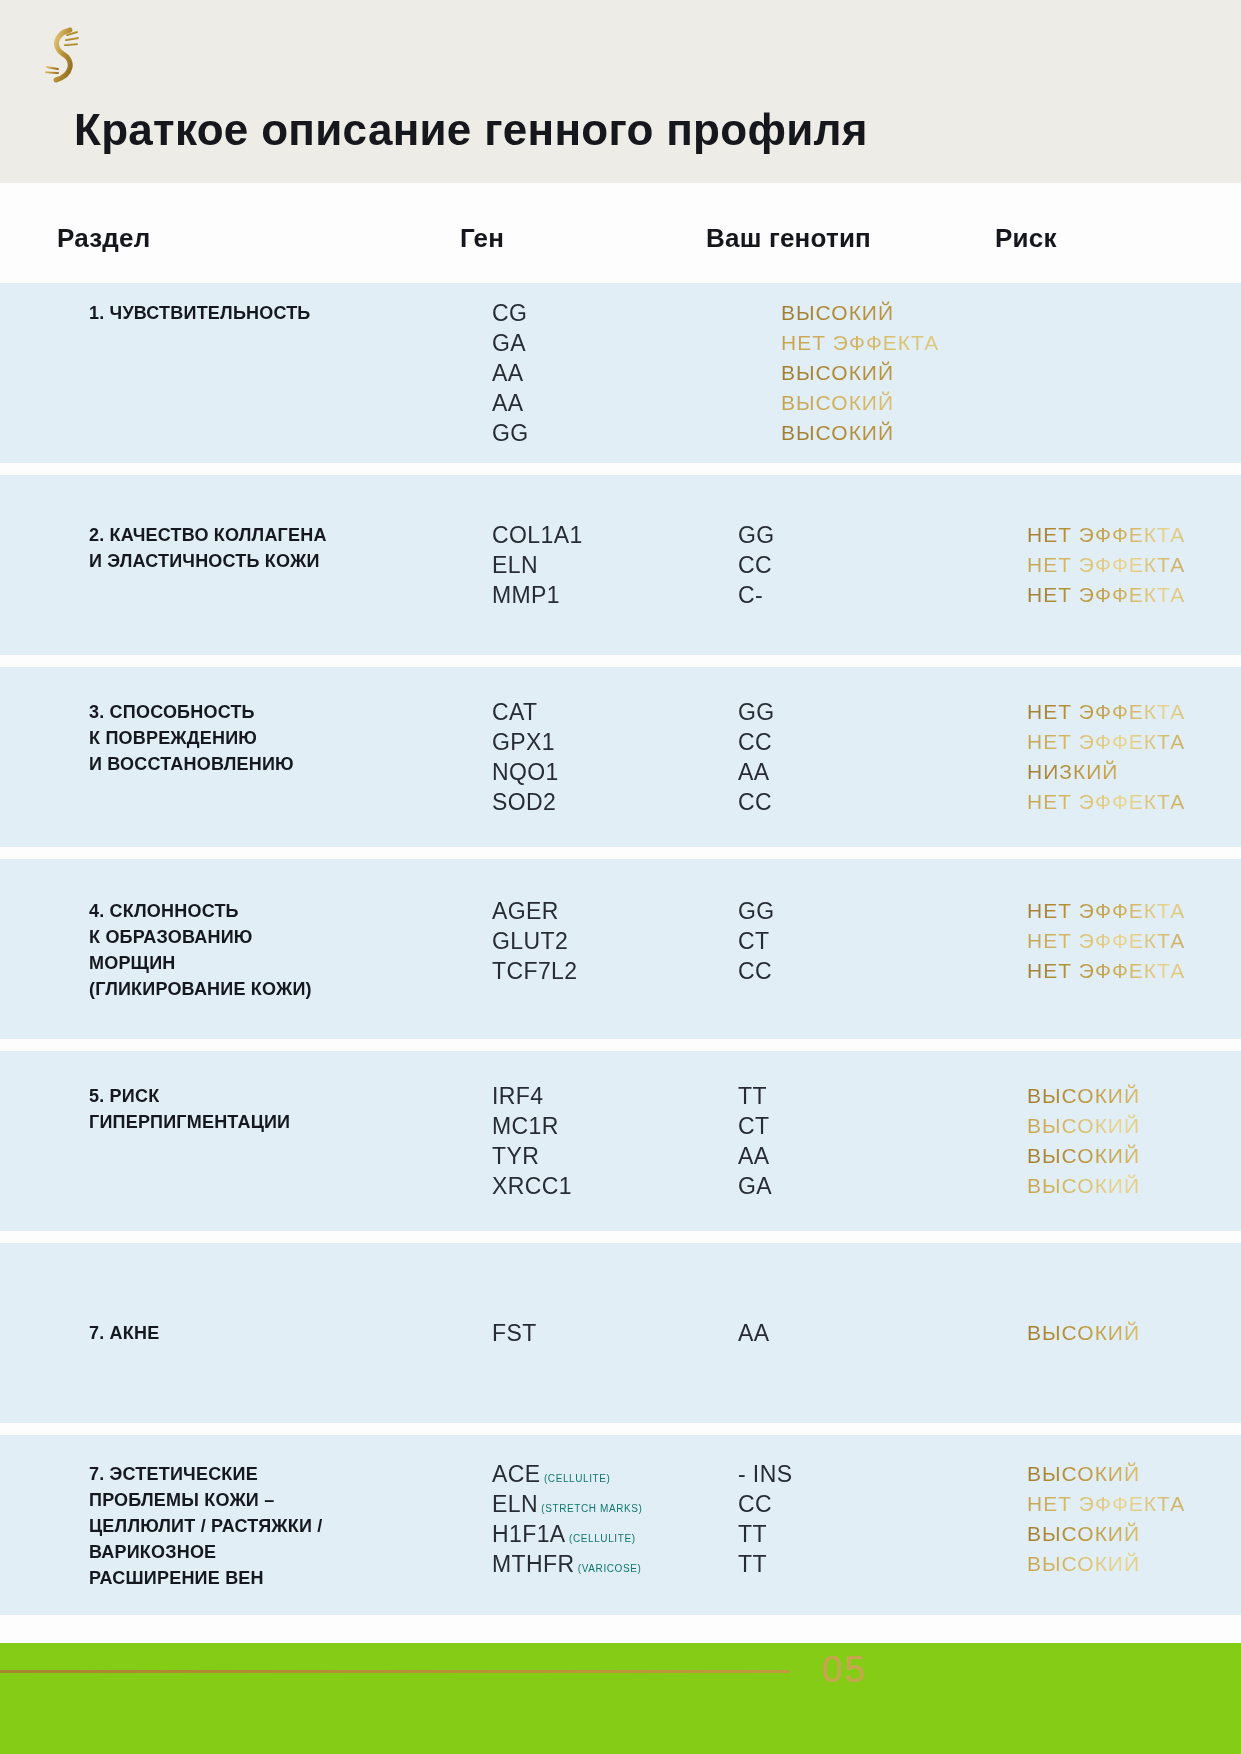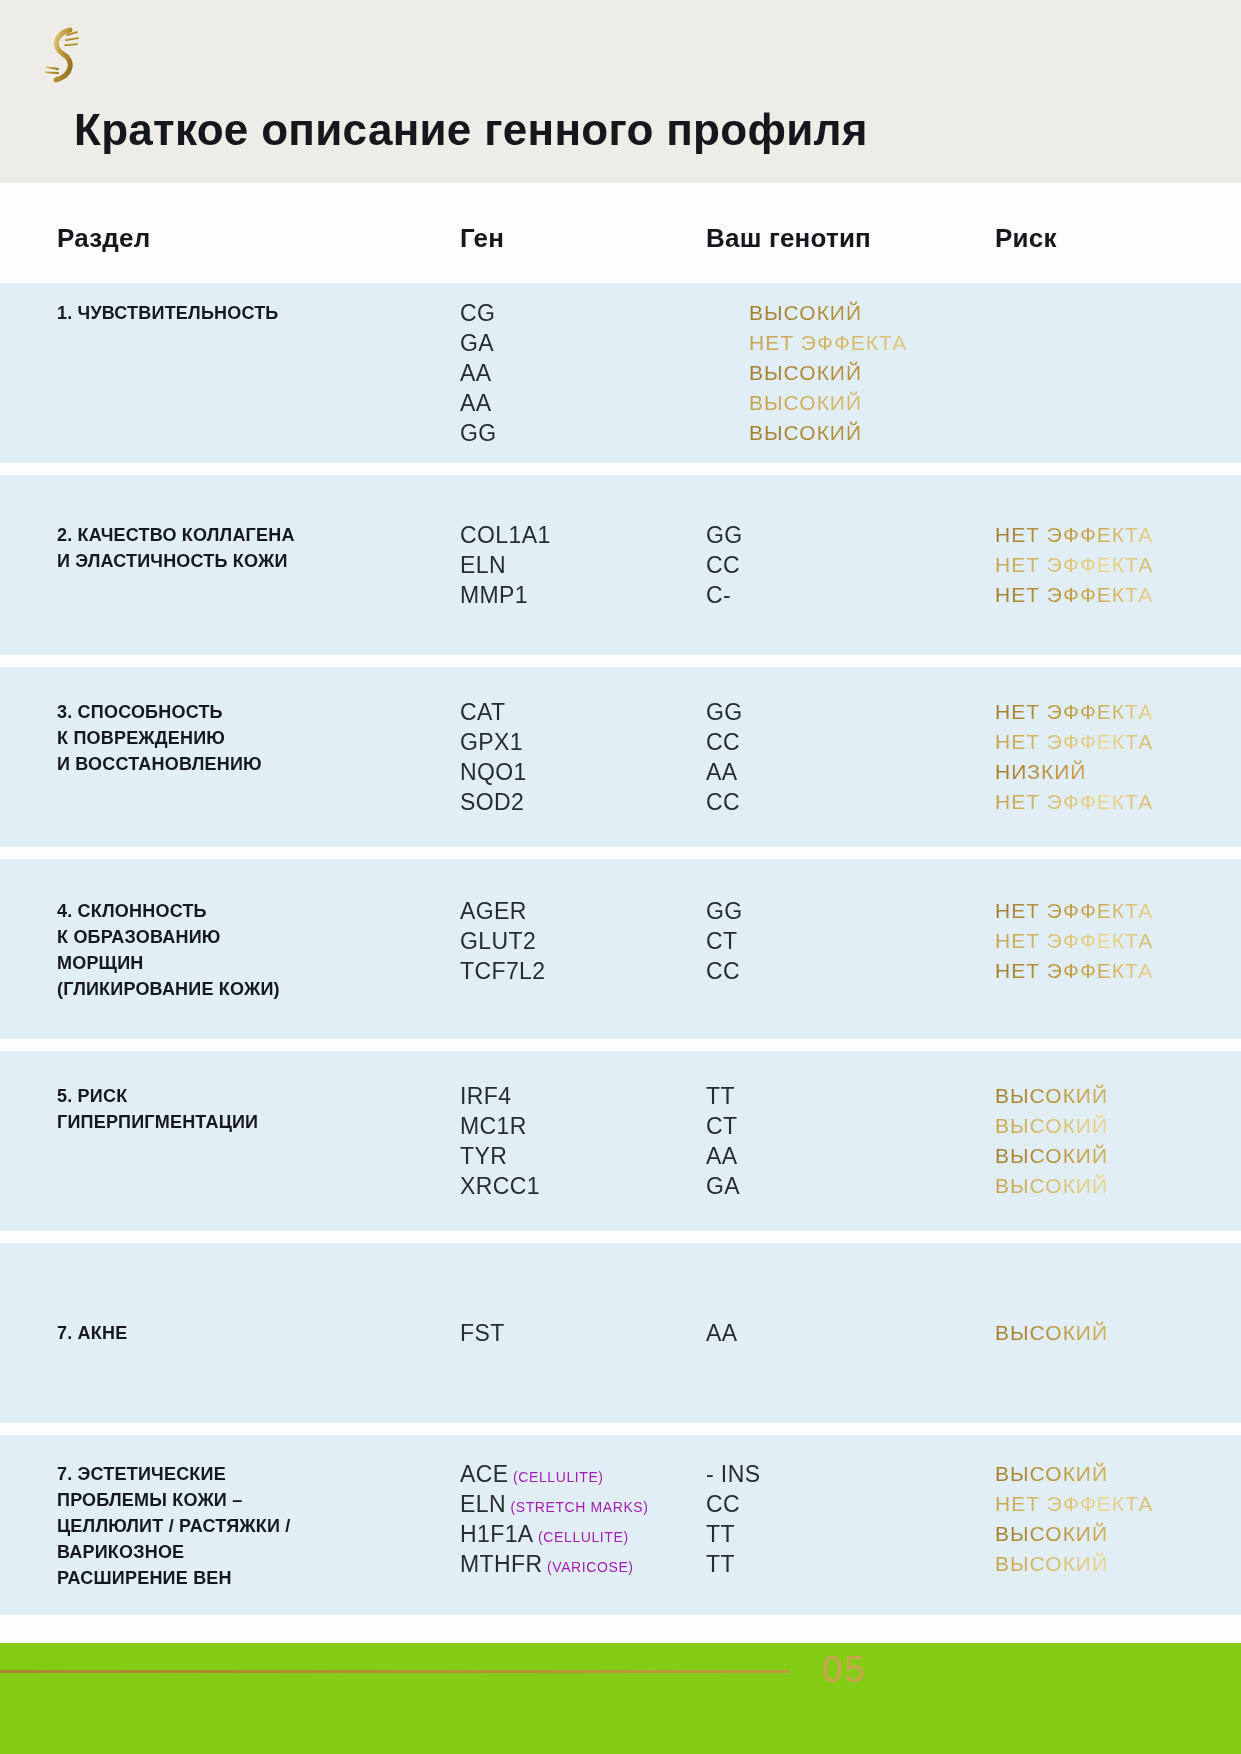--- a/index.html
+++ b/index.html
@@ -26,33 +26,33 @@
   }
   .th{font-size:26px;font-weight:700;color:#15171c;letter-spacing:.2px;}
   .c1{width:403px;} .c2{width:246px;} .c3{width:289px;} .c4{flex:1;}
   
   .section{
     height:180px;background:#e2eef6;
     display:flex;align-items:center;
     margin-bottom:12px;
   }
   .section:last-child{margin-bottom:0;}
-  .grid{display:flex;width:100%;padding-left:57px;box-sizing:border-box;align-items:flex-start;}
+  .grid{display:flex;width:100%;padding-left:57px;box-sizing:border-box;align-items:flex-start;margin-left:32px;}
   .col-label{width:403px;box-sizing:border-box;padding-right:30px;}
   .col-genes{width:246px;}
   .col-genos{width:289px;}
   .col-risks{flex:1;}
   .section-label{
     font-size:18px;font-weight:700;color:#15181f;
     line-height:26px;white-space:pre-line;letter-spacing:.2px;
     padding-top:2px;
   }
   .line{line-height:30px;height:30px;white-space:nowrap;}
   .gene,.geno{font-size:23px;color:#272c34;letter-spacing:.4px;}
-  .gene-note{font-size:14px;letter-spacing:.6px;color:#a21caf;}
+  .gene-note{font-size:10px;letter-spacing:.6px;color:#0f766e;}
   .risk{font-size:21px;font-weight:400;letter-spacing:1px;color:#b3913f;}
   @supports (-webkit-background-clip: text){
     .risk{
       background:linear-gradient(100deg,#a07c2c 0%,#caa851 40%,#e8d48c 65%,#ad8834 100%);
       -webkit-background-clip:text;background-clip:text;color:transparent;
     }
     .risk:nth-child(even){
       background:linear-gradient(100deg,#c5a24b 0%,#e9d68e 45%,#b08b36 100%);
       -webkit-background-clip:text;background-clip:text;color:transparent;
     }

